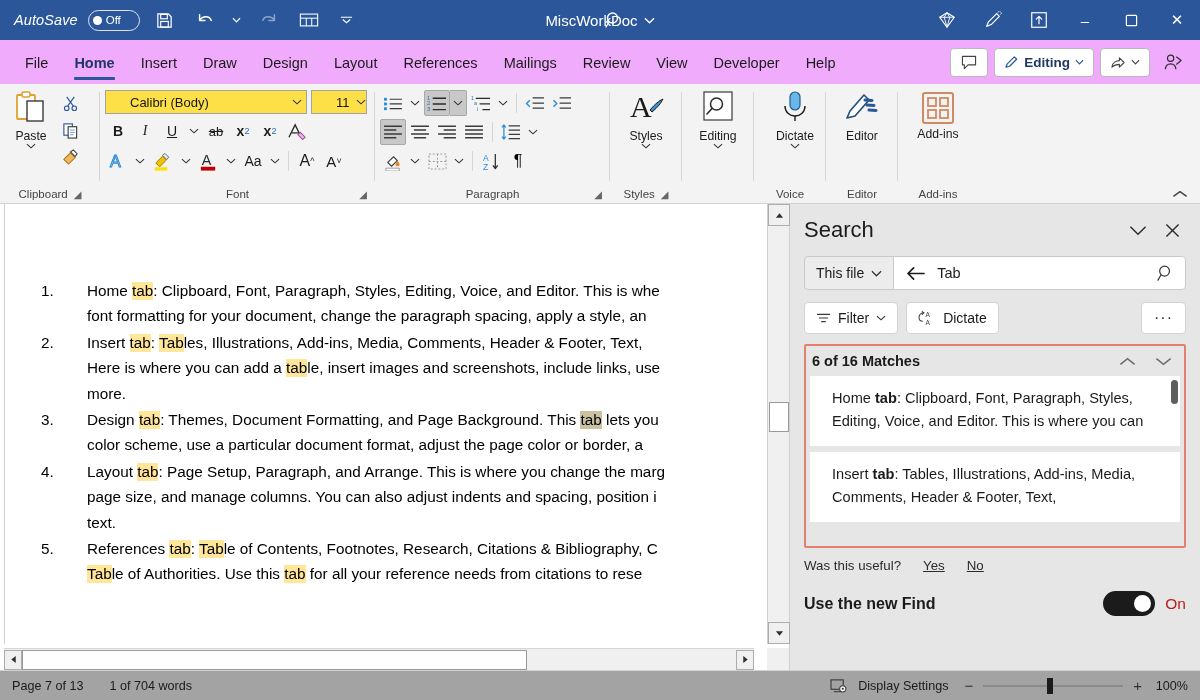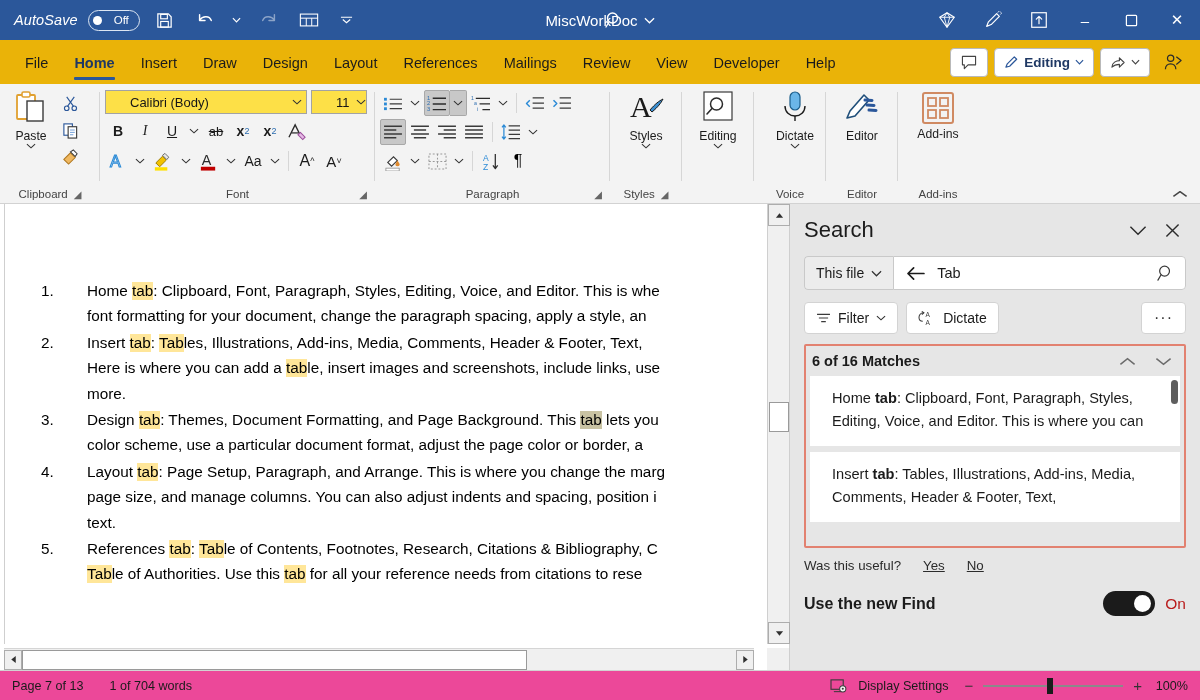--- a/index.html
+++ b/index.html
@@ -14,21 +14,21 @@
   
   .titlebar {
     position: absolute; top: 0; left: 0; width: 1200px; height: 40px;
     background: #2b579a; color: #fff;
     display: flex; align-items: center;
   }
   .tb-left { display: flex; align-items: center; padding-left: 14px; gap: 10px; }
   .autosave-label { font-size: 14.5px; letter-spacing: .1px; font-style: italic; }
   .autosave-toggle {
     width: 52px; height: 21px; border: 1.4px solid #dce6f3; border-radius: 11px;
-    display: flex; align-items: center; gap: 12px; padding-left: 4px;
+    display: flex; align-items: center; gap: 4px; padding-left: 4px;
   }
   .autosave-knob { width: 9px; height: 9px; border-radius: 50%; background: #fff; }
   .autosave-state { font-size: 11.5px; color: #fff; }
   .qat-btn {
     width: 30px; height: 30px; display: flex; align-items: center; justify-content: center;
     color: #fff;
   }
   .qat-btn.dim { opacity: .45; }
   .qat-caret { width: 14px; display:flex; align-items:center; justify-content:center; font-size: 10px; }
   .tb-title {
@@ -39,21 +39,21 @@
   .tb-title span.t { pointer-events: auto; }
   .tb-search { position: absolute; left: 600px; top: 6px; width: 28px; height: 28px;
     display: flex; align-items: center; justify-content: center; }
   .tb-right { position: absolute; right: 0; top: 0; height: 40px; display: flex; align-items: center; }
   .tb-right .ic { width: 46px; height: 40px; display: flex; align-items: center; justify-content: center; }
   .tb-right .win { width: 46px; height: 40px; display: flex; align-items: center; justify-content: center; font-size: 15px; }
 
   
   .tabstrip {
     position: absolute; top: 40px; left: 0; width: 1200px; height: 44px;
-    background: #eab308; display: flex; align-items: center; padding-left: 14px;
+    background: #f0abfc; display: flex; align-items: center; padding-left: 14px;
     border-bottom: none;
   }
   .tab {
     font-size: 14.5px; color: #1b1b1b; padding: 4px 11px 3px 11px; margin-right: 4px;
     position: relative; white-space: nowrap;
   }
   .tab.active { font-weight: bold; color: #1f3864; }
   .tab.active::after {
     content: ""; position: absolute; left: 11px; right: 11px; bottom: -6px; height: 2.5px;
     background: #2b579a; border-radius: 1px;
@@ -181,21 +181,21 @@
   .useful a { color: #2b2b2b; text-decoration: underline; }
   .newfind { margin-top: 18px; display: flex; align-items: center; }
   .newfind .lab { font-size: 16px; font-weight: bold; color: #1b1b1b; }
   .newfind .tg { margin-left: auto; display: flex; align-items: center; gap: 10px; }
   .switch { width: 52px; height: 25px; border-radius: 13px; background: #1b1b1b; display: flex;
     align-items: center; justify-content: flex-end; padding-right: 4px; }
   .switch .knob { width: 17px; height: 17px; border-radius: 50%; background: #fff; }
   .newfind .st { font-size: 15.5px; color: #b91c1c; }
 
   
-  .statusbar { position: absolute; left: 0; top: 670px; width: 1200px; height: 30px; background: #ec4899;
+  .statusbar { position: absolute; left: 0; top: 670px; width: 1200px; height: 30px; background: #a3a3a3;
     border-top: 1px solid #d2d2d2; display: flex; align-items: center; padding: 0 12px; }
   .sb-item { font-size: 12.6px; color: #1b1b1b; margin-right: 26px; }
   .sb-right { margin-left: auto; display: flex; align-items: center; gap: 10px; }
   .zoom-track { width: 140px; height: 2px; background: #8a8a8a; position: relative; }
   .zoom-thumb { position: absolute; left: 64px; top: -7px; width: 6px; height: 16px; background: #1b1b1b; }
   .zpm { font-size: 15px; color: #333; }
   .zval { font-size: 12.6px; color: #1b1b1b; min-width: 36px; text-align: right; }
 
   svg { display: block; }
 </style>

